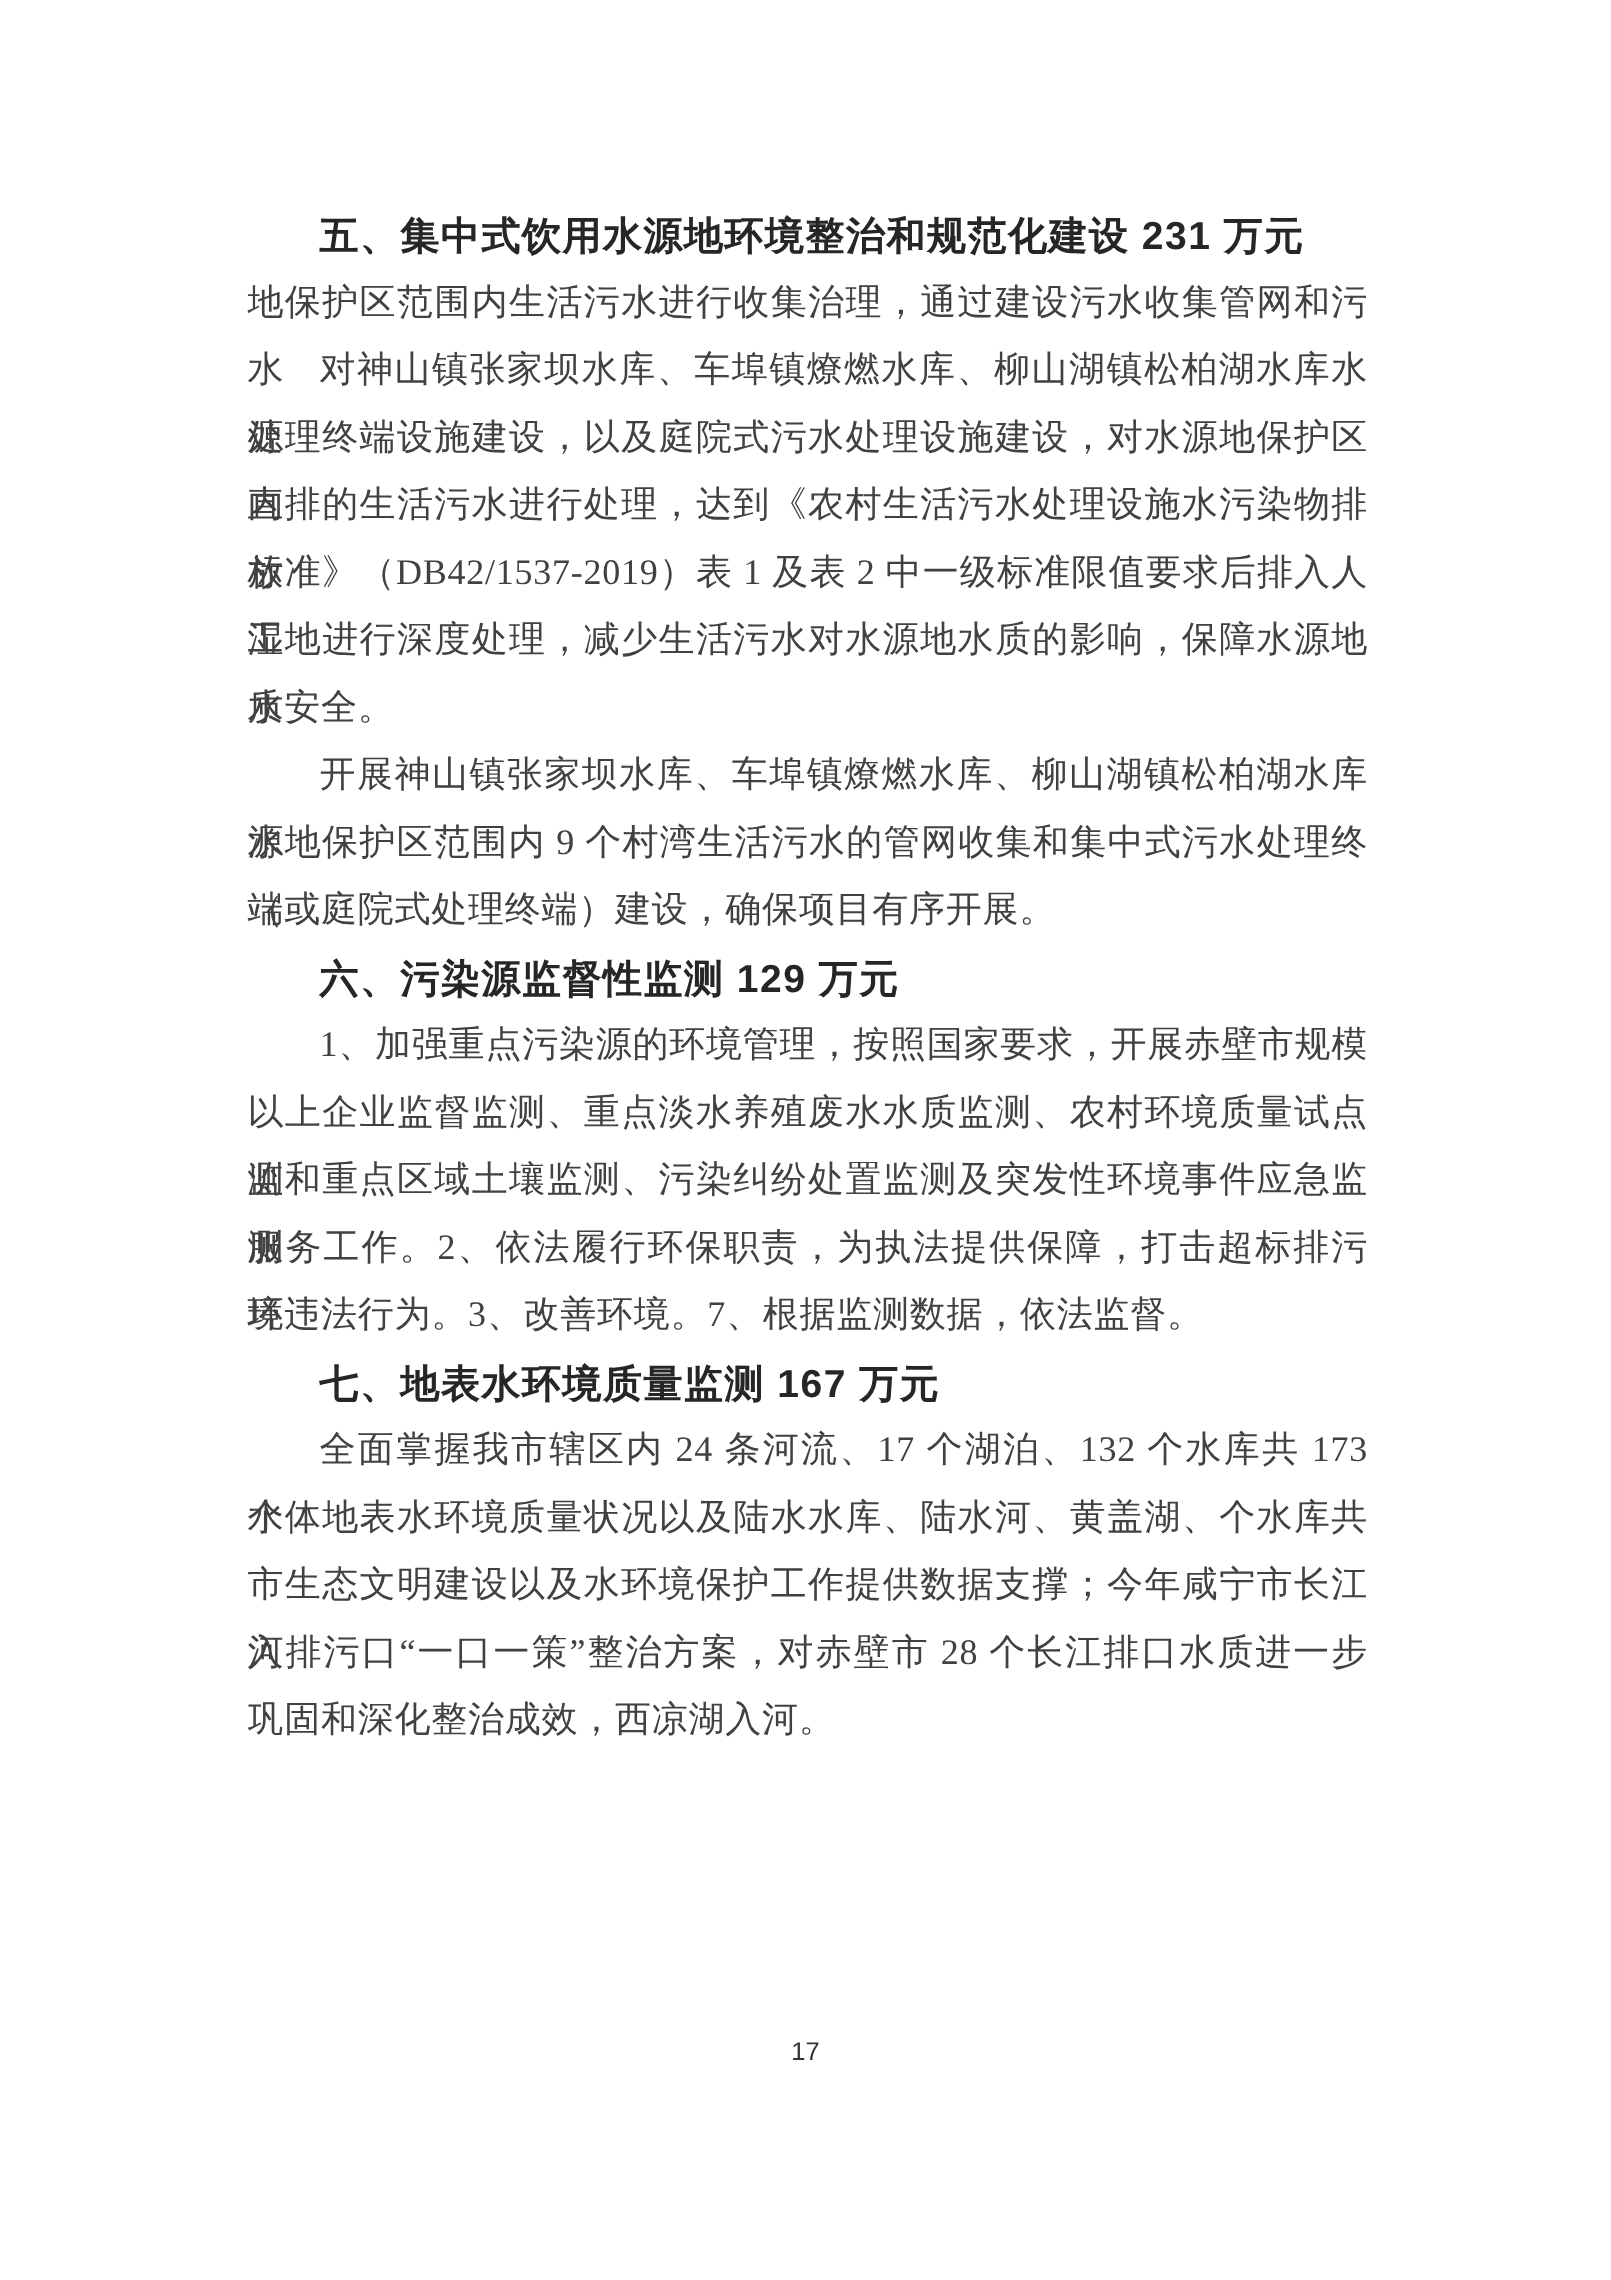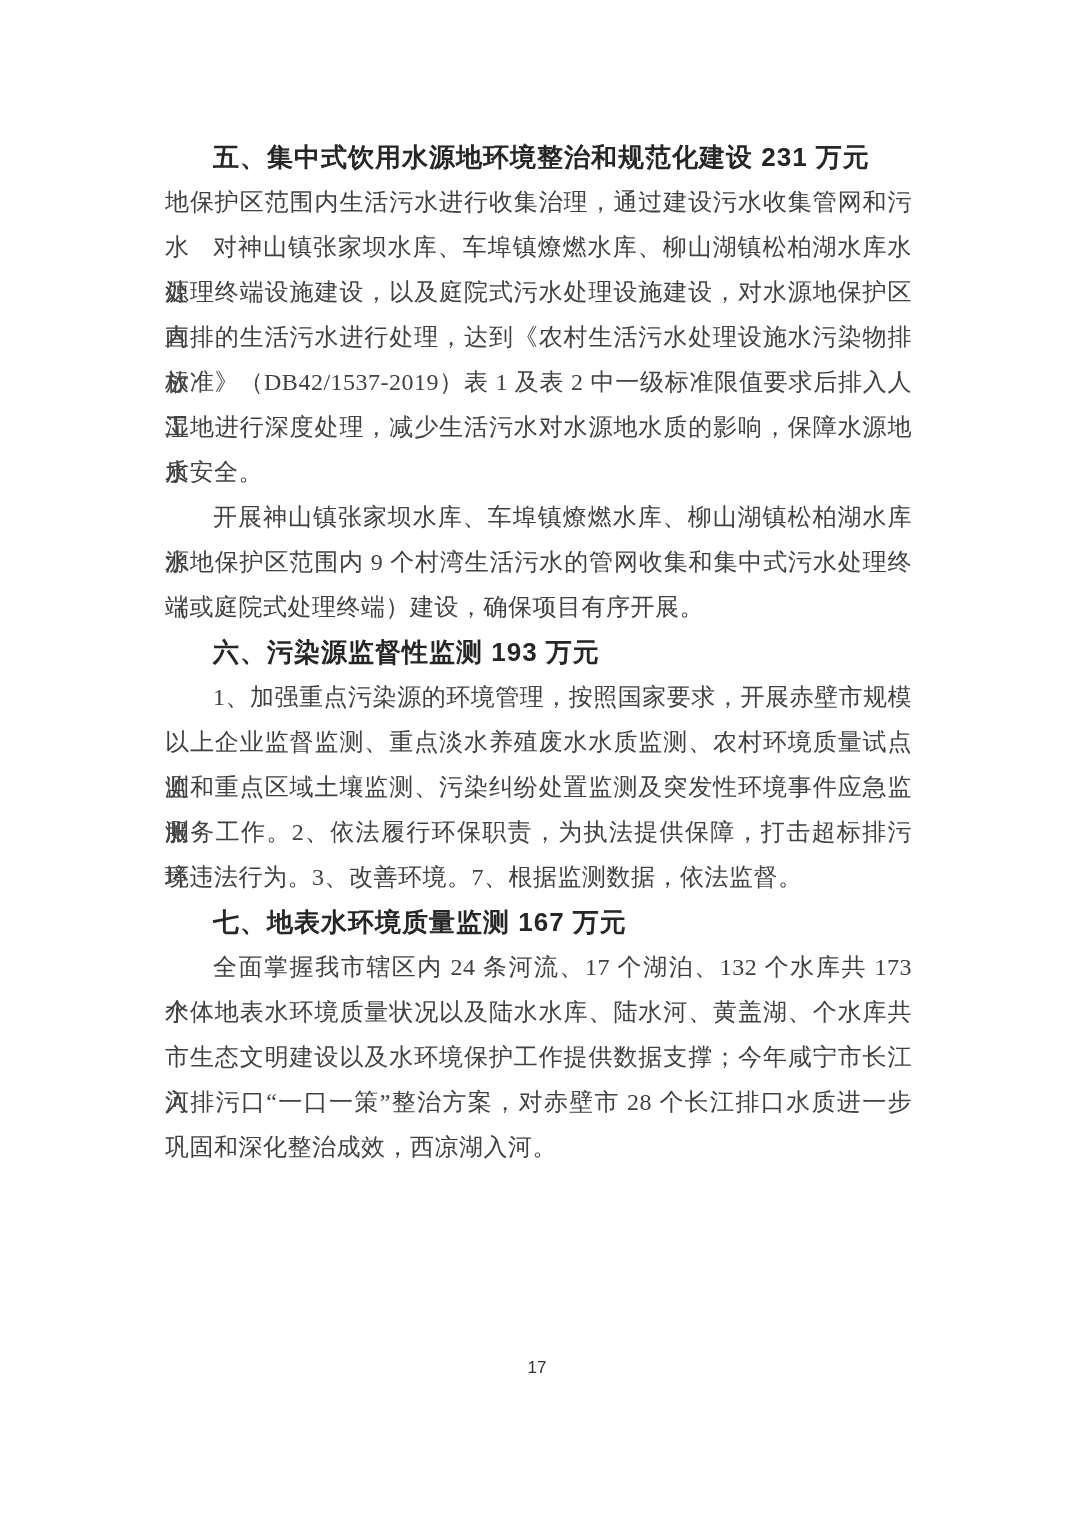--- a/index.html
+++ b/index.html
@@ -77,21 +77,21 @@
       <div class="line fill">湿地进行深度处理，减少生活污水对水源地水质的影响，保障水源地水</div>
       <div class="line">质安全。</div>
     </div>
 
     <div>
       <div class="line first fill">开展神山镇张家坝水库、车埠镇燎燃水库、柳山湖镇松柏湖水库水</div>
       <div class="line fill">源地保护区范围内 9 个村湾生活污水的管网收集和集中式污水处理终端</div>
       <div class="line">（或庭院式处理终端）建设，确保项目有序开展。</div>
     </div>
 
-    <div class="line heading first">六、污染源监督性监测 193 万元</div>
+    <div class="line heading first">六、污染源监督性监测 129 万元</div>
 
     <div>
       <div class="line first fill">1、加强重点污染源的环境管理，按照国家要求，开展赤壁市规模</div>
       <div class="line fill">以上企业监督监测、重点淡水养殖废水水质监测、农村环境质量试点监</div>
       <div class="line fill">测和重点区域土壤监测、污染纠纷处置监测及突发性环境事件应急监测</div>
       <div class="line fill">服务工作。2、依法履行环保职责，为执法提供保障，打击超标排污环</div>
       <div class="line">境违法行为。3、改善环境。7、根据监测数据，依法监督。</div>
     </div>
 
     <div class="line heading first">七、地表水环境质量监测 167 万元</div>

